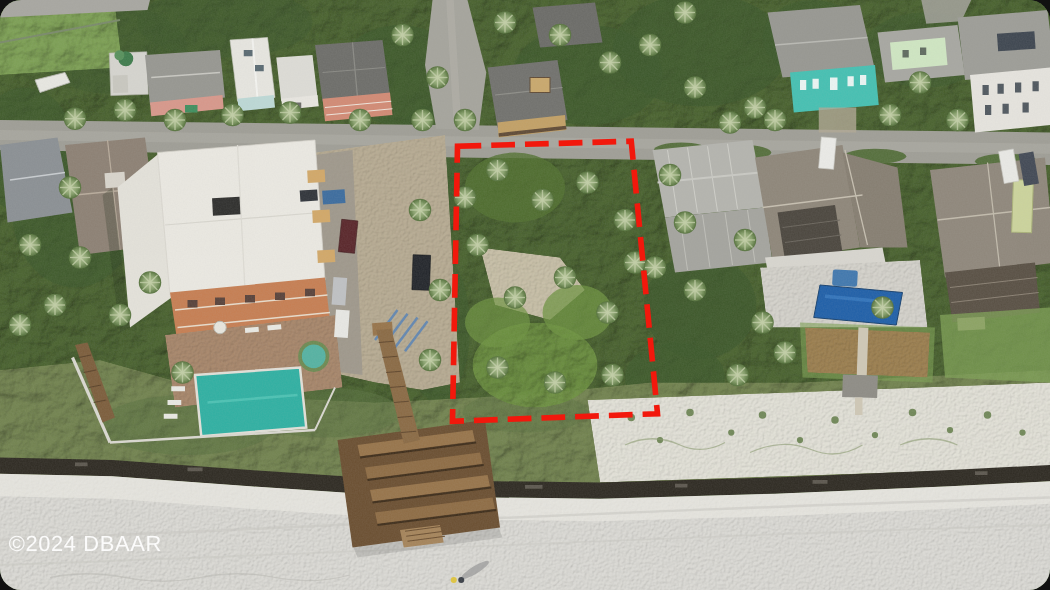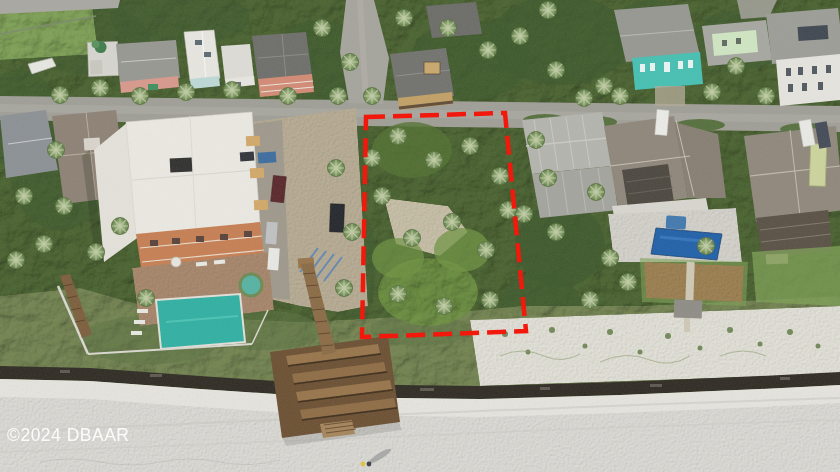--- a/index.html
+++ b/index.html
@@ -1,16 +1,16 @@
 <!DOCTYPE html>
 <html><head>
 <meta charset="utf-8">
 <style>
   html,body{margin:0;padding:0;background:#111;}
-  .stage{position:relative;width:840px;height:472px;overflow:hidden;background:#4a6234;}
+  .stage{position:relative;width:840px;height:472px;overflow:hidden;background:#4a6234;border-radius:17px;}
   svg{display:block;width:840px;height:472px;}
   .wm{font-family:"Liberation Sans","DejaVu Sans",sans-serif;font-size:17.5px;letter-spacing:0.5px;opacity:0.92;}
 </style>
 </head>
 <body>
 
 <div class="stage">
 <svg viewBox="0 0 840 472" xmlns="http://www.w3.org/2000/svg">
   <defs>
     <radialGradient id="palmGrad">

